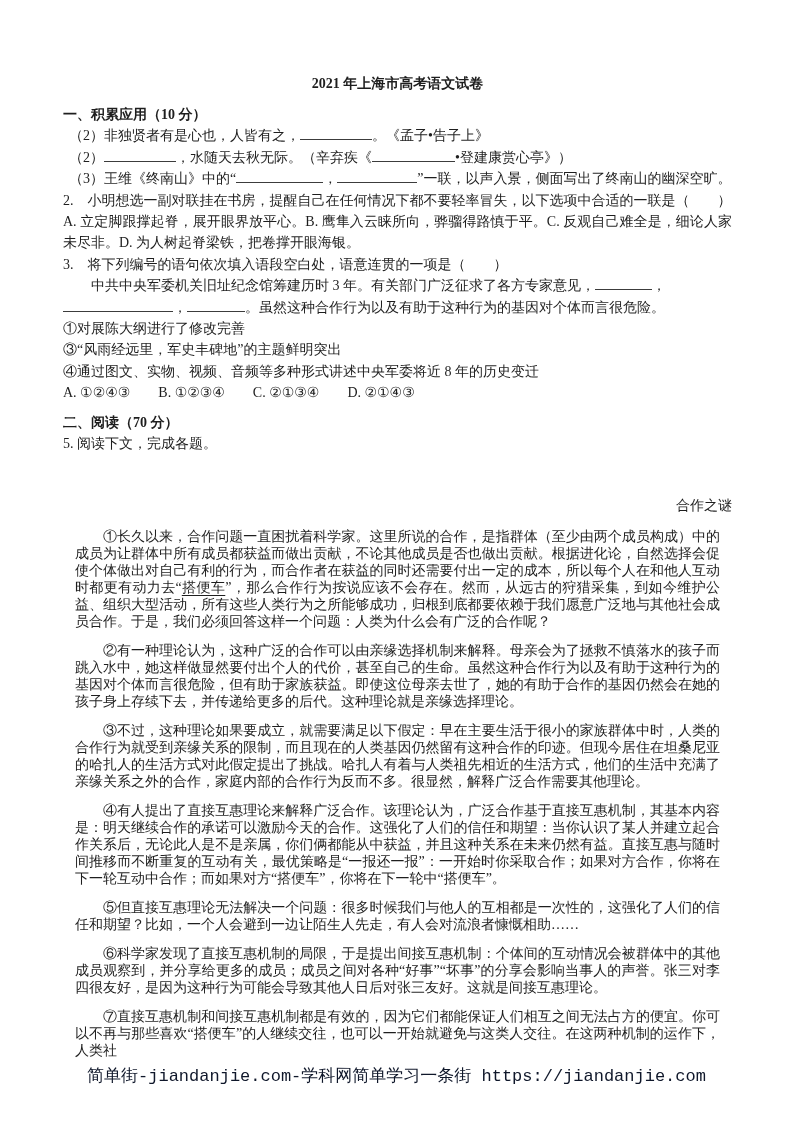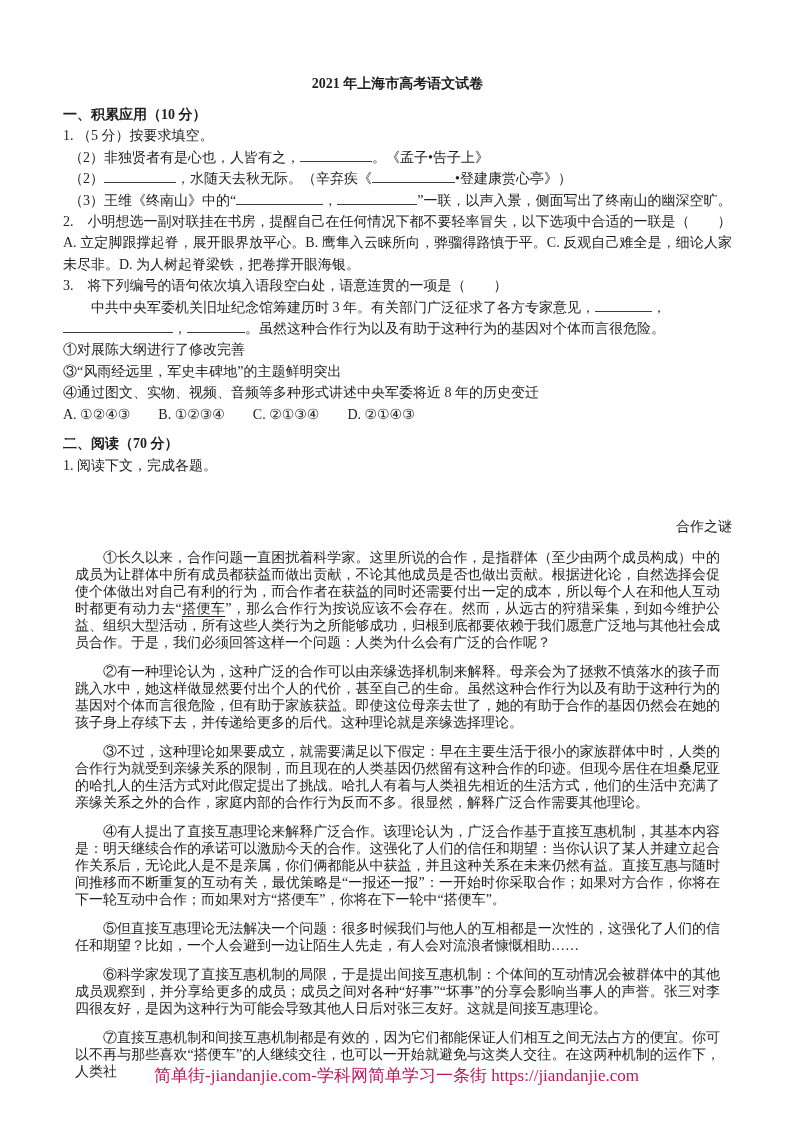--- a/index.html
+++ b/index.html
@@ -31,34 +31,33 @@
   .blank {
     display:inline-block;
     border-bottom:1px solid #3c3c3c;
     height:12px;
   }
   .u { text-decoration:underline; text-underline-offset:3px; }
   .essay-title { text-align:right; line-height:21.4px;margin-top:40px; }
   .footer {
     position:absolute; left:0; right:0; top:1064px;
     text-align:center;
-    font-family:Liberation Serif, serif;
-    font-size:17px; color:#be185d;
+    font-family:Liberation Mono, monospace;
+    font-size:17px; color:#0f172a;
   }
 </style>
 </head>
 <body>
 
 <div class="content">
 
   <h1 class="title">2021 年上海市高考语文试卷</h1>
 
   <div class="line bold">一、积累应用（10 分）</div>
 
-  <div class="line">1. （5 分）按要求填空。</div>
 
   <div class="line q1item"><span>（2）非独贤者有是心也，人皆有之，</span><span class="blank" style="width:72px"></span><span>。《孟子•告子上》</span></div>
 
   <div class="line q1item"><span>（2）</span><span class="blank" style="width:72px"></span><span>，水随天去秋无际。（辛弃疾《</span><span class="blank" style="width:83px"></span><span>•登建康赏心亭》）</span></div>
 
   <div class="line q1item"><span>（3）王维《终南山》中的“</span><span class="blank" style="width:87px"></span><span>，</span><span class="blank" style="width:80px"></span><span>”一联，以声入景，侧面写出了终南山的幽深空旷。</span></div>
 
   <div class="line">2.　小明想选一副对联挂在书房，提醒自己在任何情况下都不要轻率冒失，以下选项中合适的一联是（　　）</div>
 
   <div class="flow">A. 立定脚跟撑起脊，展开眼界放平心。B. 鹰隼入云睐所向，骅骝得路慎于平。C. 反观自己难全是，细论人家未尽非。D. 为人树起脊梁铁，把卷撑开眼海银。</div>
@@ -70,21 +69,21 @@
   <div class="line"><span class="blank" style="width:110px"></span><span>，</span><span class="blank" style="width:58px"></span><span>。虽然这种合作行为以及有助于这种行为的基因对个体而言很危险。</span></div>
 
   <div class="line">①对展陈大纲进行了修改完善</div>
   <div class="line">③“风雨经远里，军史丰碑地”的主题鲜明突出</div>
   <div class="line">④通过图文、实物、视频、音频等多种形式讲述中央军委将近 8 年的历史变迁</div>
 
   <div class="line">A. ①②④③　　B. ①②③④　　C. ②①③④　　D. ②①④③</div>
 
   <div class="line bold">二、阅读（70 分）</div>
 
-  <div class="line">1. 阅读下文，完成各题。</div>
+  <div class="line">5. 阅读下文，完成各题。</div>
 
   <div class="essay-title">合作之谜</div>
 
   <p class="para"><span>①长久以来，合作问题一直困扰着科学家。这里所说的合作，是指群体（至少由两个成员构成）中的成员为让群体中所有成员都获益而做出贡献，不论其他成员是否也做出贡献。根据进化论，自然选择会促使个体做出对自己有利的行为，而合作者在获益的同时还需要付出一定的成本，所以每个人在和他人互动时都更有动力去“</span><span class="u">搭便车</span><span>”，那么合作行为按说应该不会存在。然而，从远古的狩猎采集，到如今维护公益、组织大型活动，所有这些人类行为之所能够成功，归根到底都要依赖于我们愿意广泛地与其他社会成员合作。于是，我们必须回答这样一个问题：人类为什么会有广泛的合作呢？</span></p>
 
   <p class="para">②有一种理论认为，这种广泛的合作可以由亲缘选择机制来解释。母亲会为了拯救不慎落水的孩子而跳入水中，她这样做显然要付出个人的代价，甚至自己的生命。虽然这种合作行为以及有助于这种行为的基因对个体而言很危险，但有助于家族获益。即使这位母亲去世了，她的有助于合作的基因仍然会在她的孩子身上存续下去，并传递给更多的后代。这种理论就是亲缘选择理论。</p>
   <p class="para">③不过，这种理论如果要成立，就需要满足以下假定：早在主要生活于很小的家族群体中时，人类的合作行为就受到亲缘关系的限制，而且现在的人类基因仍然留有这种合作的印迹。但现今居住在坦桑尼亚的哈扎人的生活方式对此假定提出了挑战。哈扎人有着与人类祖先相近的生活方式，他们的生活中充满了亲缘关系之外的合作，家庭内部的合作行为反而不多。很显然，解释广泛合作需要其他理论。</p>
   <p class="para">④有人提出了直接互惠理论来解释广泛合作。该理论认为，广泛合作基于直接互惠机制，其基本内容是：明天继续合作的承诺可以激励今天的合作。这强化了人们的信任和期望：当你认识了某人并建立起合作关系后，无论此人是不是亲属，你们俩都能从中获益，并且这种关系在未来仍然有益。直接互惠与随时间推移而不断重复的互动有关，最优策略是“一报还一报”：一开始时你采取合作；如果对方合作，你将在下一轮互动中合作；而如果对方“搭便车”，你将在下一轮中“搭便车”。</p>
   <p class="para">⑤但直接互惠理论无法解决一个问题：很多时候我们与他人的互相都是一次性的，这强化了人们的信任和期望？比如，一个人会避到一边让陌生人先走，有人会对流浪者慷慨相助……</p>
   <p class="para">⑥科学家发现了直接互惠机制的局限，于是提出间接互惠机制：个体间的互动情况会被群体中的其他成员观察到，并分享给更多的成员；成员之间对各种“好事”“坏事”的分享会影响当事人的声誉。张三对李四很友好，是因为这种行为可能会导致其他人日后对张三友好。这就是间接互惠理论。</p>

